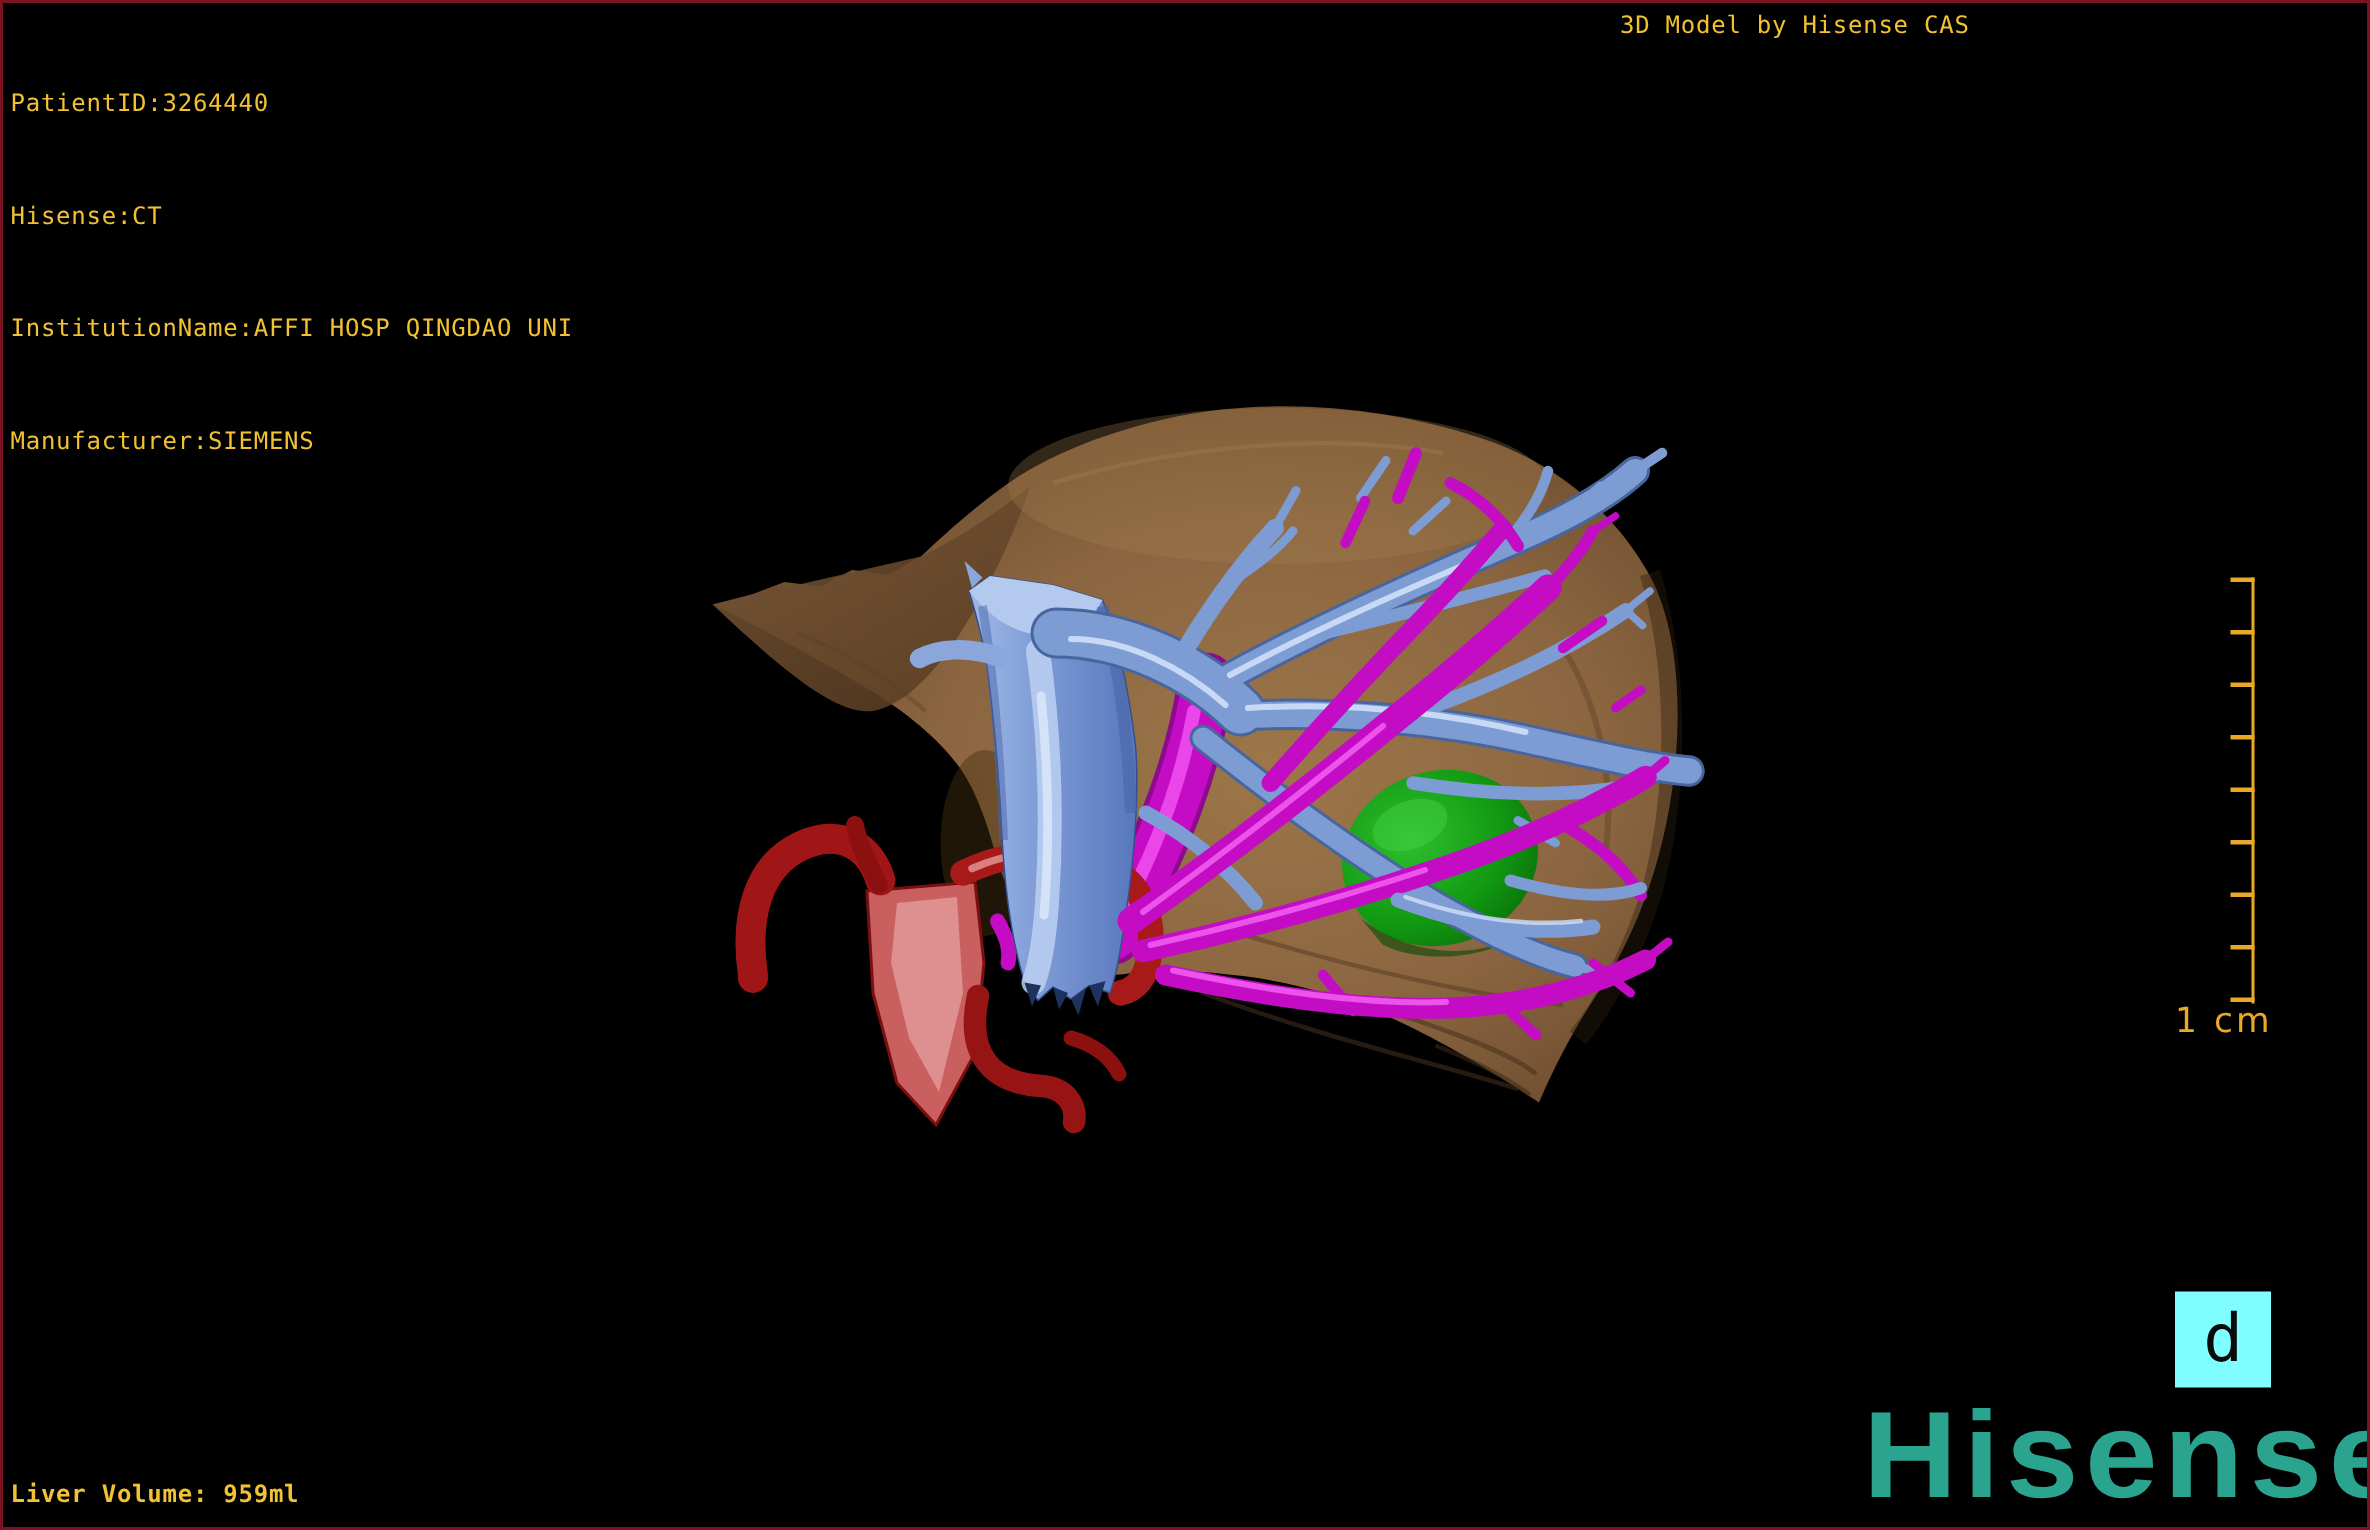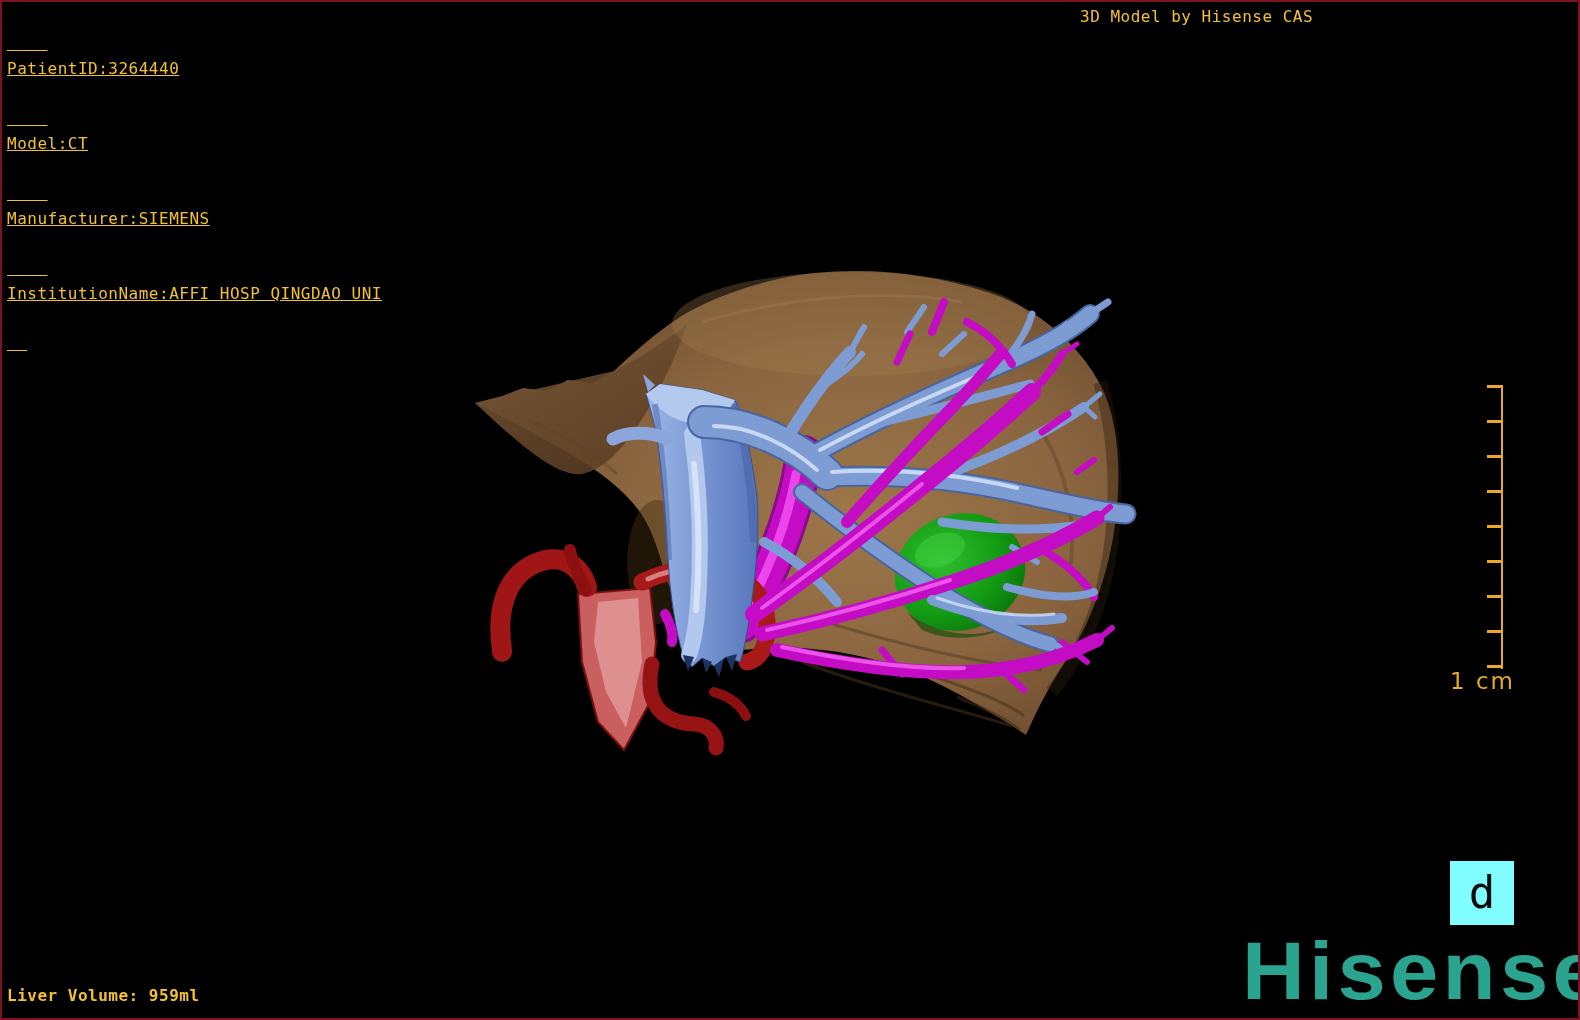--- a/index.html
+++ b/index.html
@@ -4,21 +4,21 @@
 <style>
   html,body { margin:0; padding:0; background:#111; }
   .screen {
     position:relative; width:1580px; height:1020px;
     background:var(--bg,#000); box-sizing:border-box;
     border:2px solid var(--border-red,#7b1220);
     overflow:hidden;
     font-family:"DejaVu Sans Mono", monospace;
   }
   .overlay-text { position:absolute; color:var(--text-yellow,#f2c233); font-size:16px; letter-spacing:.5px; white-space:pre; }
-  .patient-block { left:5px; top:4px; line-height:25px;text-decoration:underline; }
+  .patient-block { left:5px; top:4px; line-height:25px; }
   .patient-block div { height:25px; }
   .viewer-title { left:1078px; top:5px; }
   .liver-volume { left:5px; top:984px;font-weight:bold; }
   .model-svg { position:absolute; left:0; top:0; }
   .scale-bar { position:absolute; left:1484px; top:383px; width:17px; height:284px; }
   .scale-bar .vline { position:absolute; right:0; top:0; width:2px; height:100%; background:var(--scale-yellow,#e9a825); }
   .scale-bar .tick { position:absolute; right:0; width:16px; height:3px; background:var(--scale-yellow,#e9a825); }
   .scale-label { position:absolute; left:1448px; top:666px; color:var(--scale-yellow,#e9a825);
     font-family:"DejaVu Sans", sans-serif; font-weight:normal; font-size:23px; letter-spacing:2px; }
   .orient-marker { position:absolute; left:1448px; top:859px; width:64px; height:64px;
@@ -28,23 +28,23 @@
     font-family:"Liberation Sans", sans-serif; font-weight:bold; font-size:82px; line-height:1;
     letter-spacing:4px; transform:scaleX(1.06); transform-origin:left center; white-space:nowrap; }
 </style>
 </head>
 <body>
 
 <div class="screen">
 
   <div class="overlay-text patient-block">
     <div>PatientID:3264440</div>
-    <div>Model:CT</div>
+    <div>Hisense:CT</div>
+    <div>InstitutionName:AFFI HOSP QINGDAO UNI</div>
     <div>Manufacturer:SIEMENS</div>
-    <div>InstitutionName:AFFI HOSP QINGDAO UNI</div>
   </div>
 
   <div class="overlay-text viewer-title">3D Model by Hisense CAS</div>
 
   <div class="overlay-text liver-volume">Liver Volume: 959ml</div>
 
   <svg class="model-svg" width="1580" height="1020" viewBox="0 0 1580 1020">
     <defs>
       <radialGradient id="liverGrad" cx="0.58" cy="0.52" r="0.78">
         <stop offset="0" stop-color="#9d7749"></stop>

